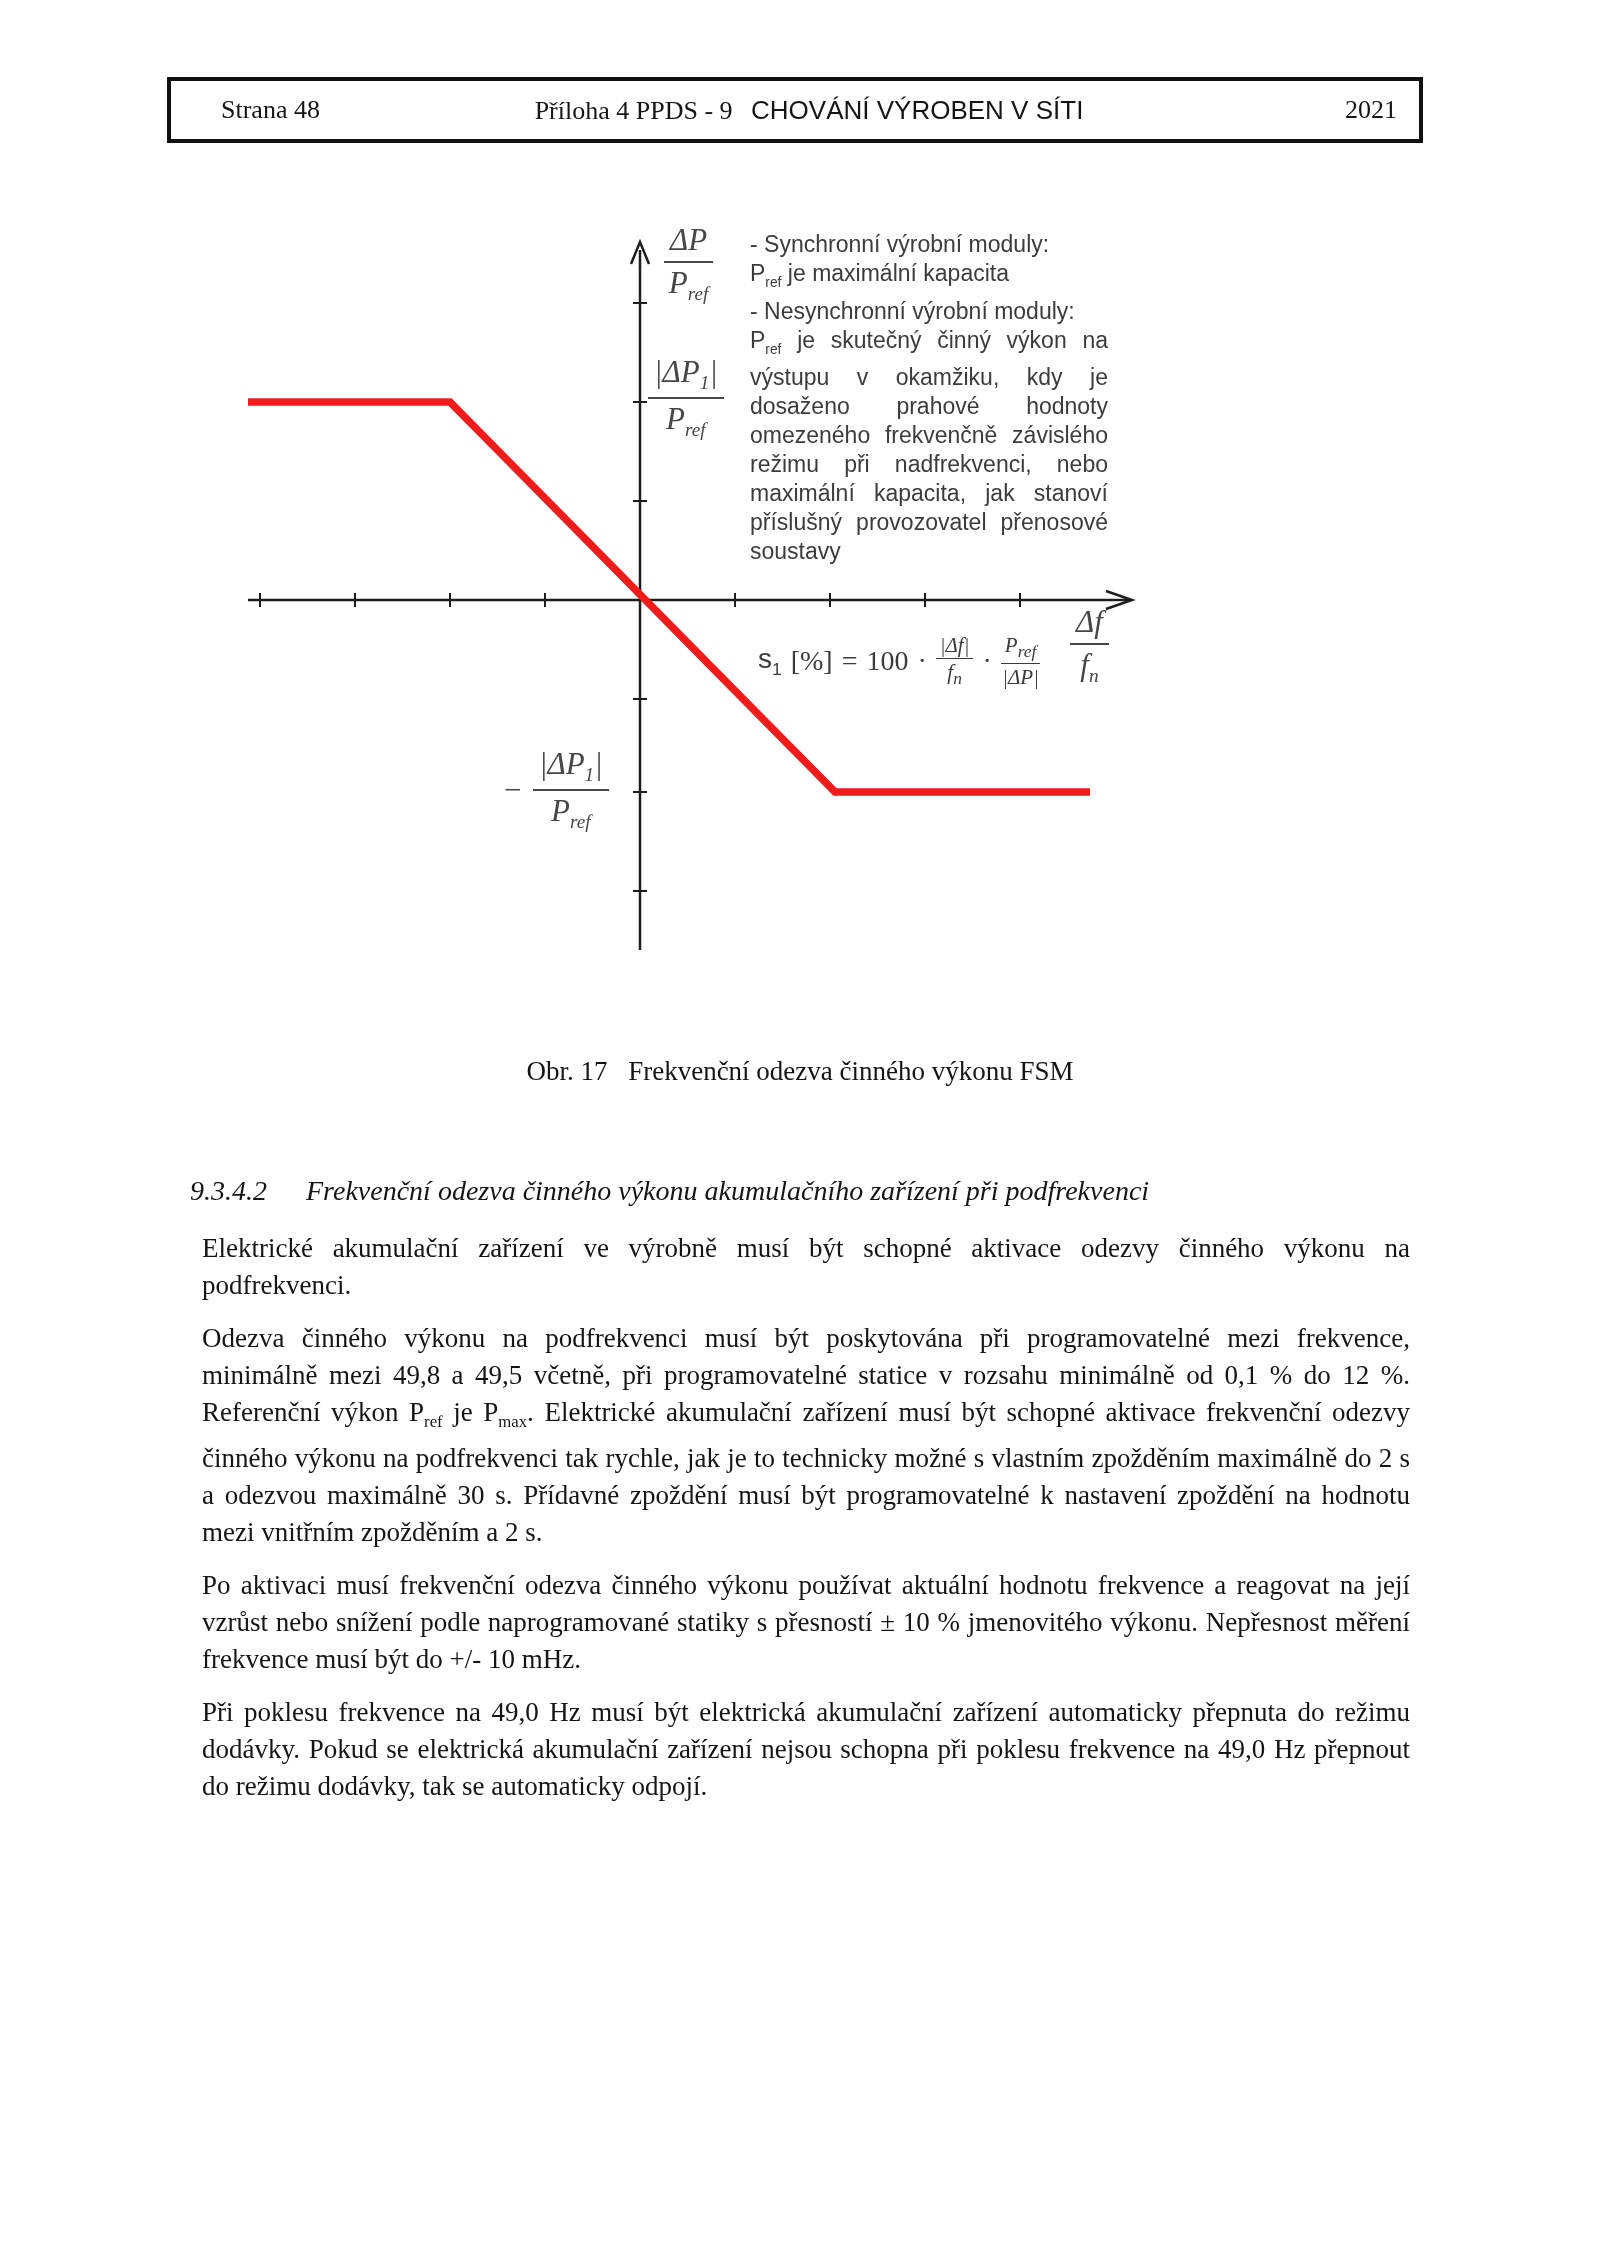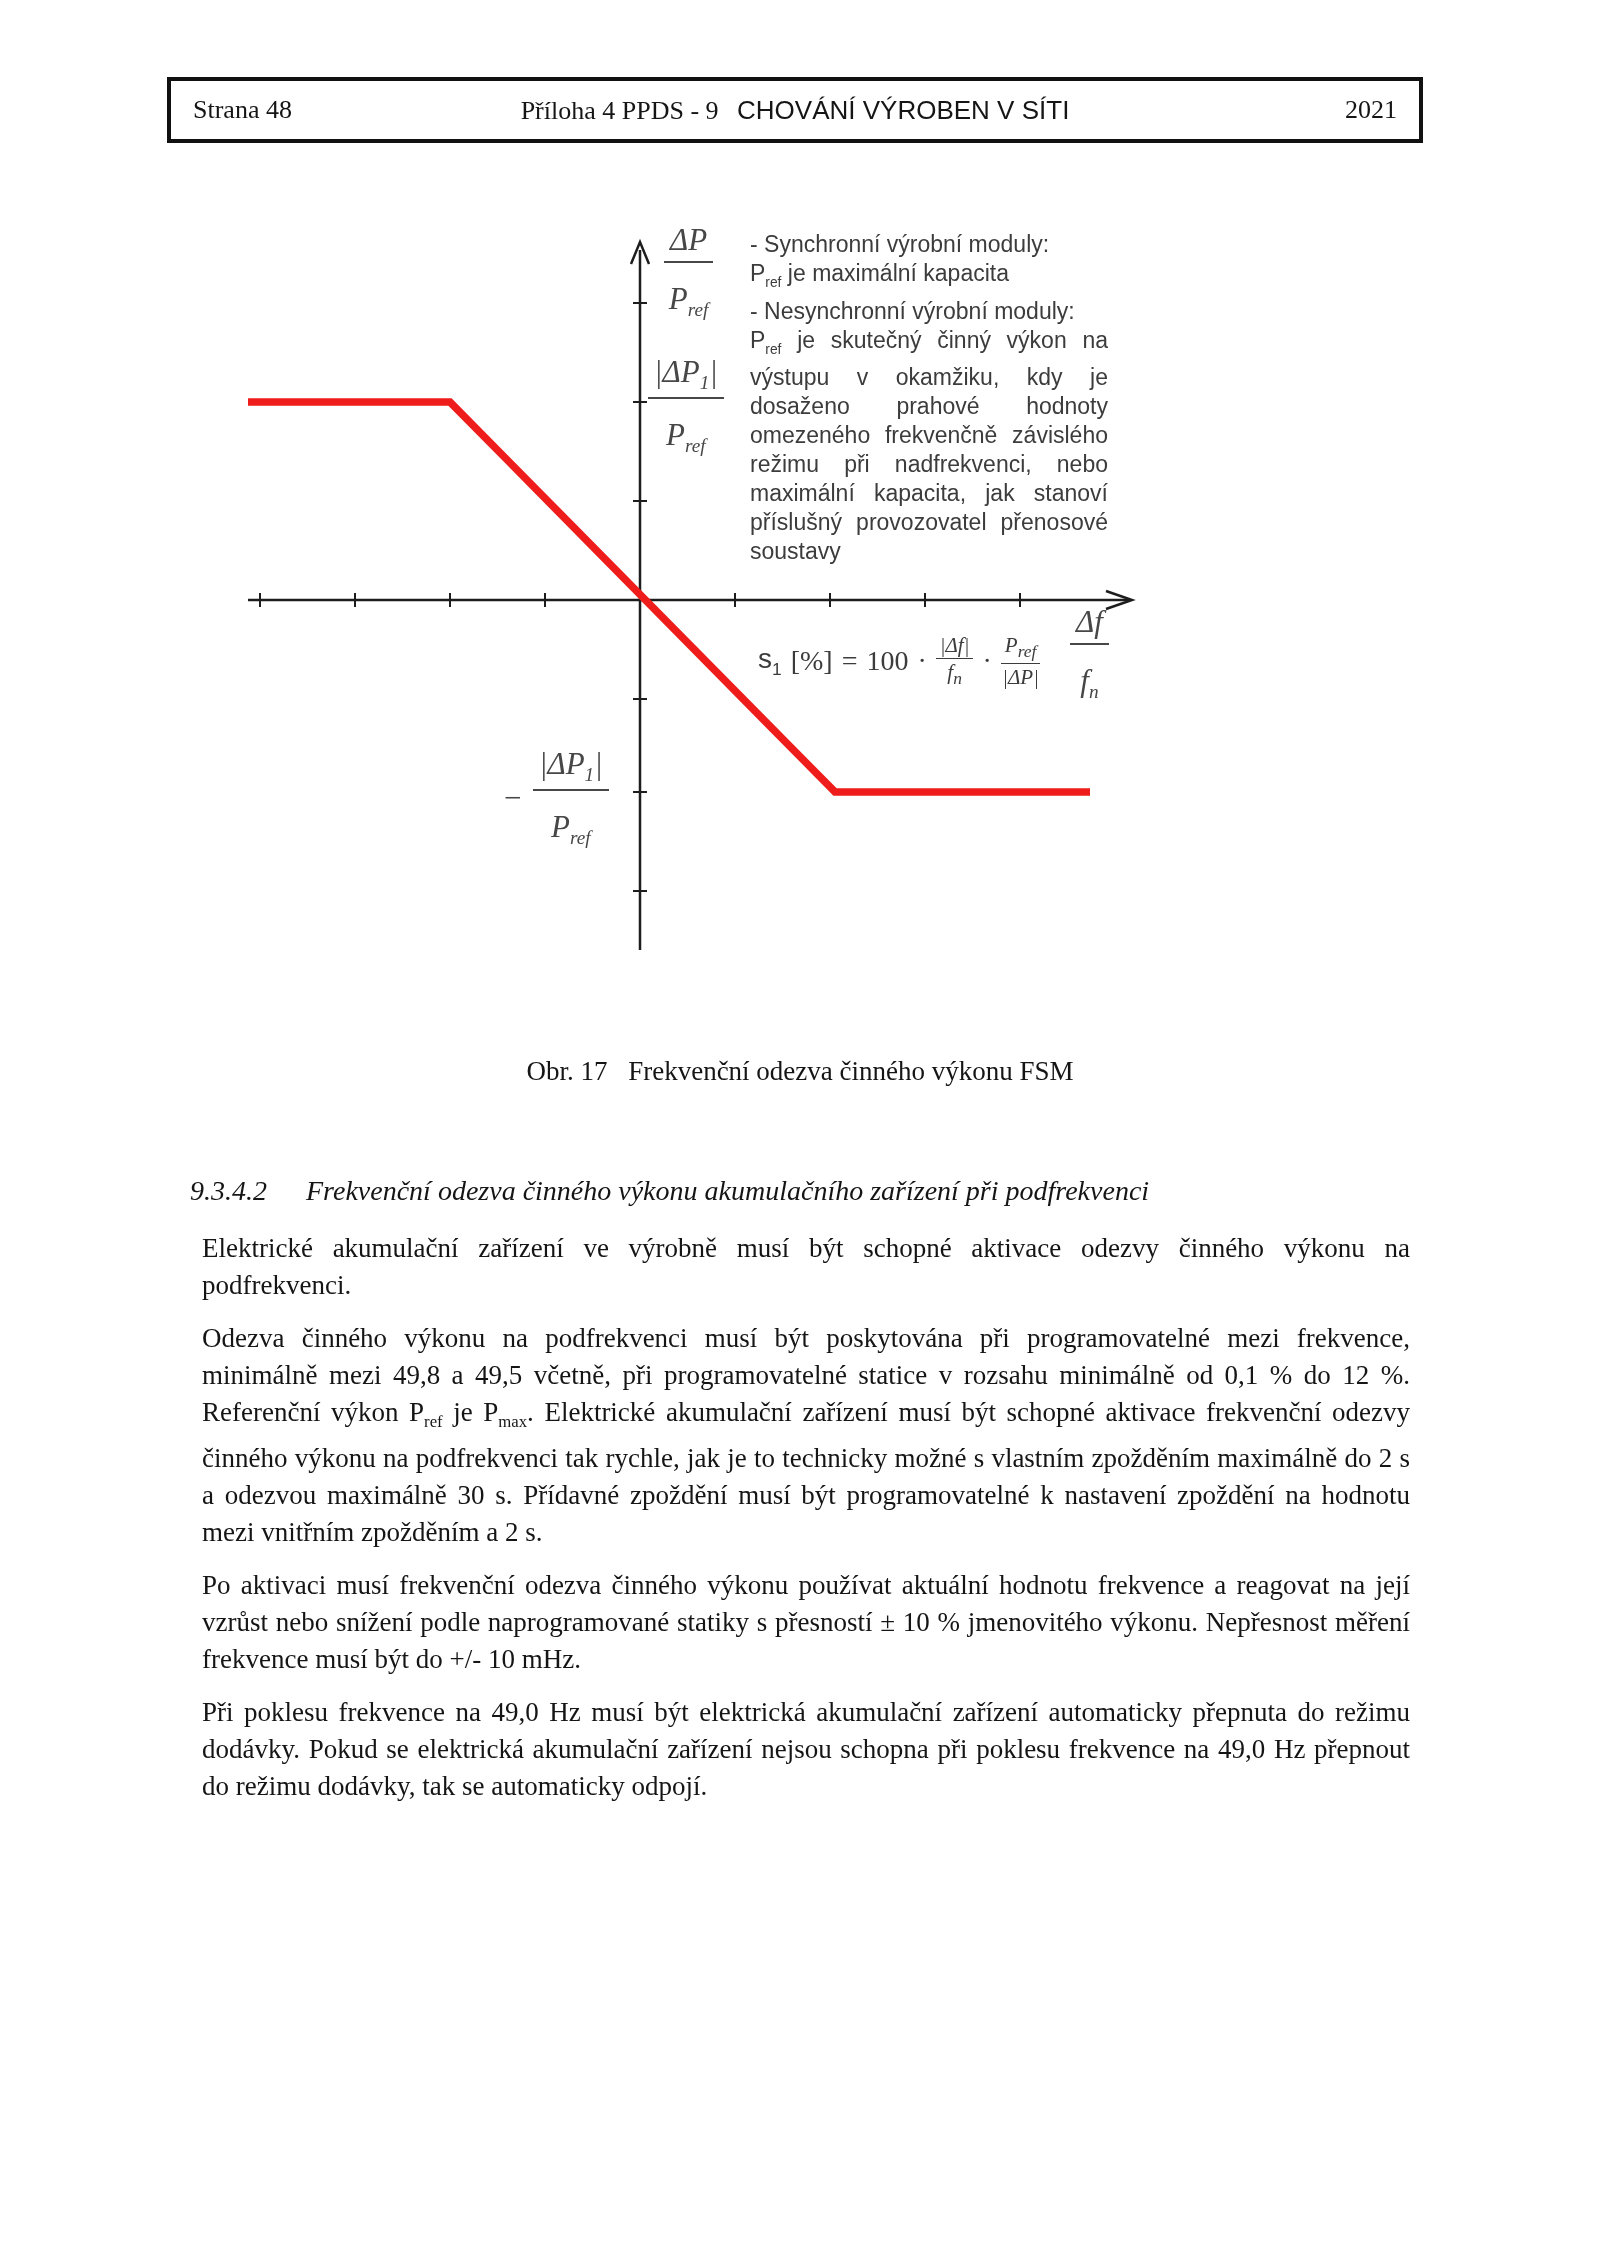--- a/index.html
+++ b/index.html
@@ -5,29 +5,29 @@
   html,body{margin:0;padding:0;background:#ffffff;}
   .page{position:relative;width:1600px;height:2262px;background:#fff;overflow:hidden;
         font-family:"Liberation Serif",serif;color:#151515;}
   .serif{font-family:"Liberation Serif",serif;}
   .sans{font-family:"Liberation Sans",sans-serif;}
 
   
   .header-box{position:absolute;left:167px;top:77px;width:1256px;height:66px;
       border:4px solid #111;box-sizing:border-box;display:flex;align-items:center;
       padding:0 22px;font-size:26px;}
-  .h-left{width:220px;text-align:left;}
+  .h-left{width:220px;text-align:left;margin-left:28px;}
   .h-center{flex:1;text-align:center;white-space:nowrap;}
   .h-center .serif{margin-right:12px;}
   .h-right{width:220px;text-align:right;}
 
   
   .chart-svg{position:absolute;left:0;top:0;}
   .fraclabel{position:absolute;display:inline-flex;flex-direction:column;align-items:center;
-      font-family:"Liberation Serif",serif;font-style:italic;color:#474747;font-size:31px;line-height:1.05;gap:16px;}
+      font-family:"Liberation Serif",serif;font-style:italic;color:#474747;font-size:31px;line-height:1.05;}
   .fraclabel .num{border-bottom:2px solid #474747;padding:0 6px 4px;white-space:nowrap;}
   .fraclabel .den{padding-top:4px;white-space:nowrap;}
   .fraclabel sub, .f-s sub{font-size:0.62em;}
   .neg-wrap{position:absolute;display:flex;align-items:center;color:#474747;
       font-family:"Liberation Serif",serif;font-style:italic;font-size:31px;}
   .neg-wrap .minus{margin-right:10px;}
   .neg-wrap .fraclabel{position:static;}
 
   .annotation{position:absolute;left:750px;top:230px;width:358px;
       font-family:"Liberation Sans",sans-serif;font-size:23px;line-height:29px;color:#3c3c3c;}

